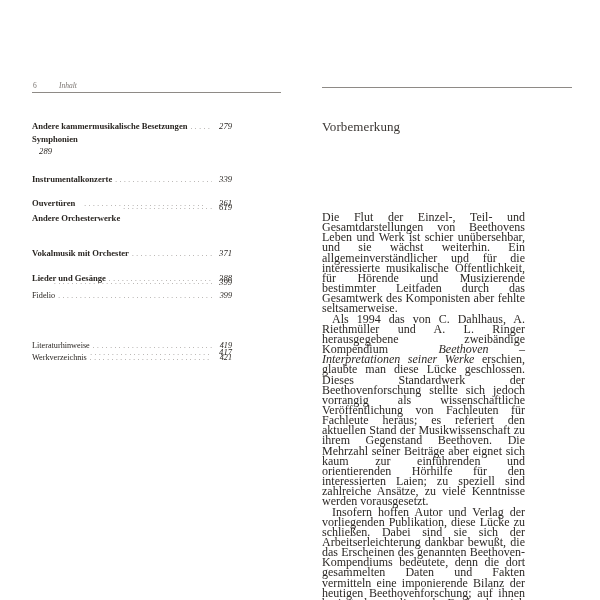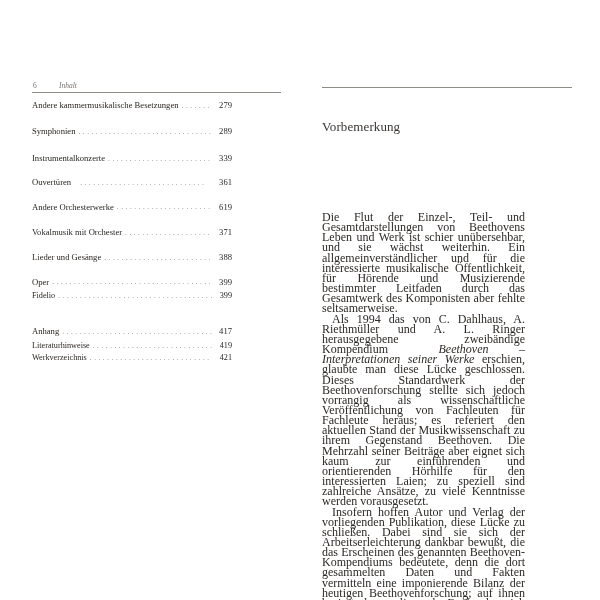--- a/index.html
+++ b/index.html
@@ -17,24 +17,24 @@
   .run-head .rh-title { position: absolute; left: 26px; top: 0; font-style: italic; }
   .rule { position: absolute; height: 1px; background: #8e8a86; }
   .rule-left { top: 92px; left: 32px; width: 249px; }
   .rule-right { top: 87px; left: 322px; width: 250px; }
 
   
   .toc { position: absolute; left: 32px; width: 200px; top: 0; }
   .toc-row { position: absolute; left: 0; width: 200px; height: 12px;
              font-size: 8.6px; line-height: 12px; display: flex; align-items: baseline; }
   .toc-row .lbl { white-space: nowrap; padding-right: 3px; background: #fff; }
-  .toc-row.bold .lbl { font-weight: normal; }
+  .toc-row.bold .lbl { font-weight: bold; margin-top: 21px; }
   .toc-row .dots { flex: 1; overflow: hidden; white-space: nowrap; color: #8a8580;
                    letter-spacing: 2.6px; font-size: 7px; }
-  .toc-row .pg { white-space: nowrap; padding-left: 4px; text-align: right; min-width: 16px; }
+  .toc-row .pg { white-space: nowrap; padding-left: 4px; text-align: right; min-width: 16px; font-style: italic; }
   .toc-row.small { font-size: 8.2px; }
 
   
   .chapter-title { position: absolute; left: 322px; top: 110px; font-size: 13px;
                    color: #3a3633; font-weight: normal; letter-spacing: 0.1px; }
   .body-text { position: absolute; left: 322px; top: 212px; width: 203px;
                font-size: 12px; line-height: 10.15px; text-align: justify; color: #2c2825;
                hyphens: manual; }
   .body-text p { margin: 0; }
   .body-text p.indent { text-indent: 10px; }
@@ -49,21 +49,21 @@
     <span class="rh-title">Inhalt</span>
   </div>
   <div class="rule rule-left"></div>
 
   <div class="toc" id="toc">
       <div class="toc-row bold" style="top: 99px;">
         <span class="lbl">Andere kammermusikalische Besetzungen</span>
         <span class="dots">................................................................................</span>
         <span class="pg">279</span>
       </div>
-      <div class="toc-row bold" style="top: 125px;">
+      <div class="toc-row bold" style="top: 112px; flex-direction: column;">
         <span class="lbl">Symphonien</span>
         <span class="dots">................................................................................</span>
         <span class="pg">289</span>
       </div>
       <div class="toc-row bold" style="top: 152px;">
         <span class="lbl">Instrumentalkonzerte</span>
         <span class="dots">................................................................................</span>
         <span class="pg">339</span>
       </div>
       <div class="toc-row bold" style="top: 176px; gap: 6px;">

